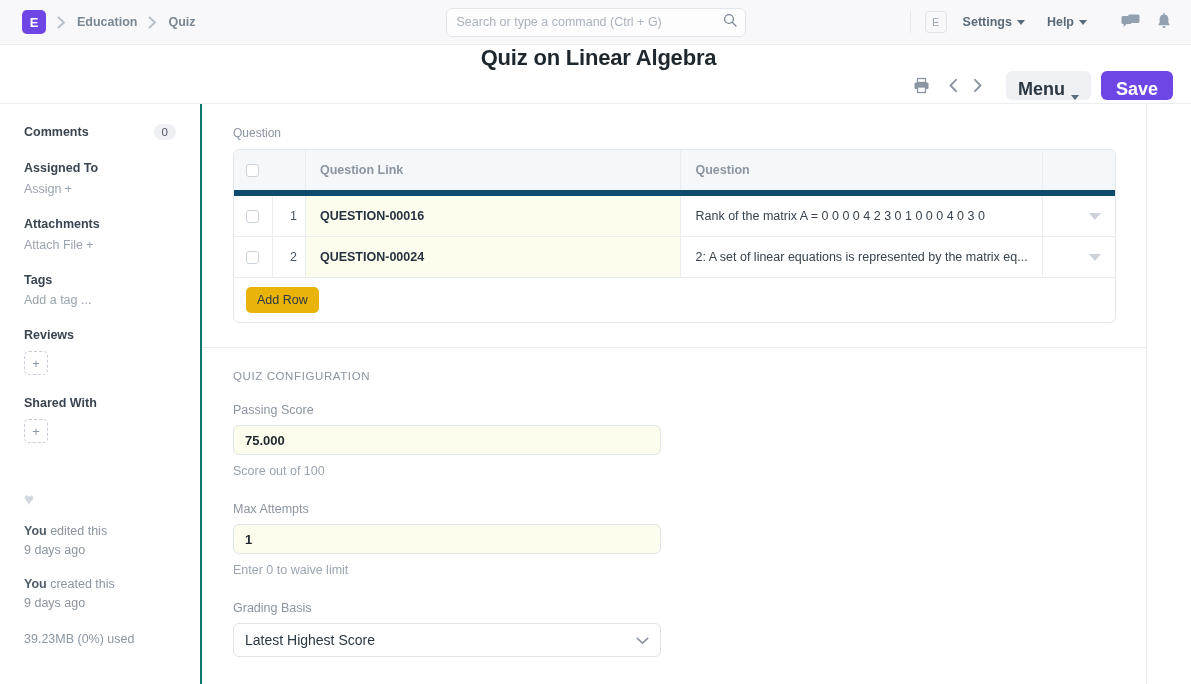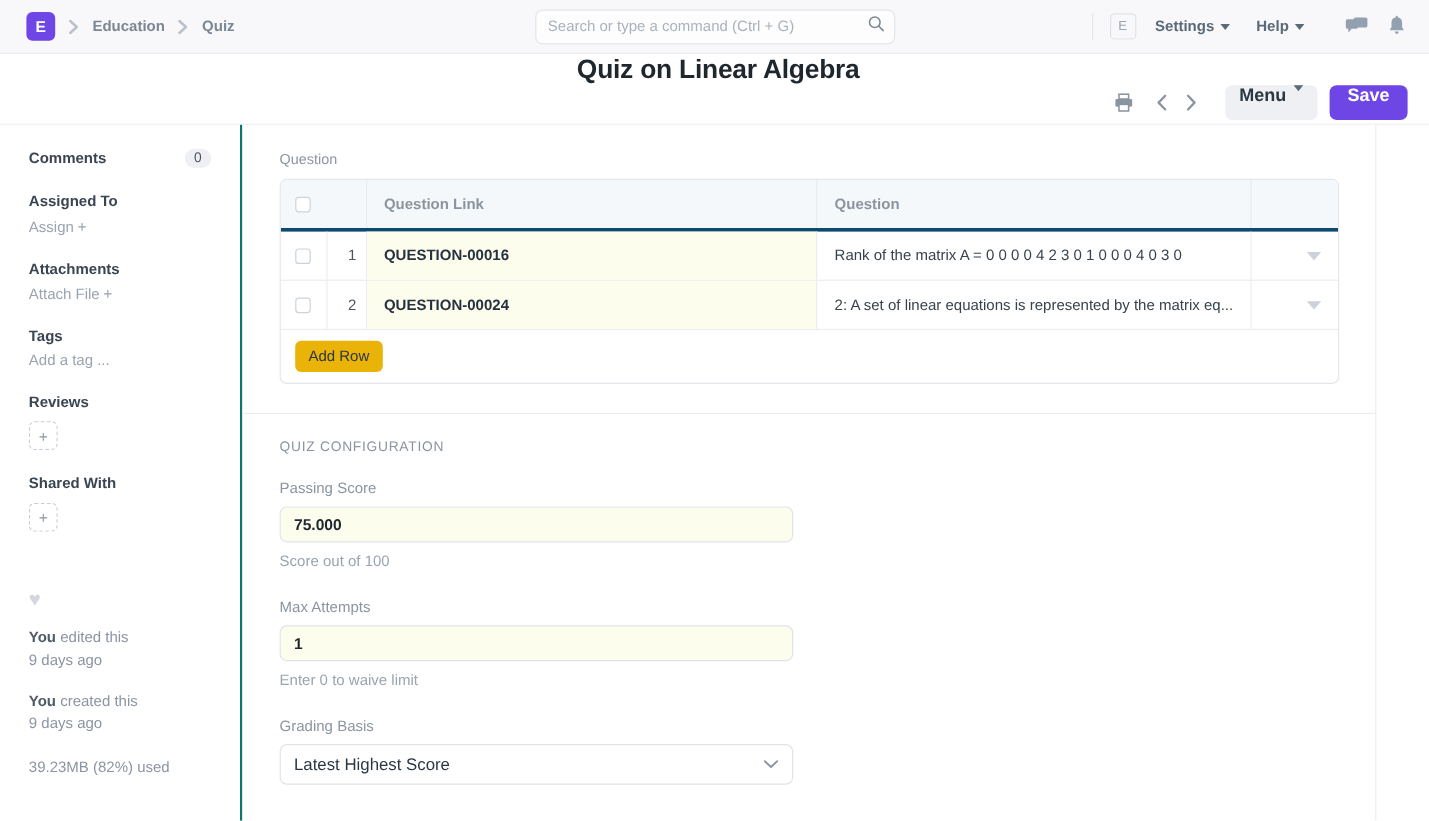--- a/index.html
+++ b/index.html
@@ -125,23 +125,23 @@
   }
   .icon-btn {
     width: 24px; height: 24px;
     display: flex; align-items: center; justify-content: center;
     cursor: pointer;
   }
   .chevnav { display: flex; align-items: center; margin: 0 4px 0 8px; }
   .btn {
     height: 29px;
     border-radius: 6px;
-    font-size: 15px;
+    font-size: 18px;
     font-weight: bold;
-    display: flex; align-items: flex-start; justify-content: center;
+    display: flex; align-items: flex-end; justify-content: center;
     cursor: pointer;
     padding: 0 12px;
     white-space: nowrap;
     border: none;
     font-family: "Liberation Sans", sans-serif;
   }
   .btn-default {
     background: #eef0f3;
     color: #2b3742;
     gap: 6px;
@@ -244,21 +244,21 @@
   
   .grid {
     border: 1px solid #e3e7eb;
     border-radius: 6px;
     overflow: hidden;
     width: 883px;
   }
   .grid-row { display: flex; }
   .grid-head {
     background: #f5f8fa;
-    border-bottom: 3px solid #0c4a6e;
+    border-bottom: 6px solid #0c4a6e;
   }
   .gc {
     padding: 0 14px;
     display: flex; align-items: center;
     font-size: 12.5px;
     min-height: 40px;
     border-right: 1px solid #e9edf1;
   }
   .gc:last-child { border-right: none; }
   .gc-check {
@@ -506,21 +506,21 @@
       <div class="meta-line">9 days ago</div>
     </div>
 
     <div class="meta-block">
       <div class="meta-line">
         <b>You</b><span> created this</span>
       </div>
       <div class="meta-line">9 days ago</div>
     </div>
 
-    <div class="storage">39.23MB (82%) used</div>
+    <div class="storage">39.23MB (0%) used</div>
   </div>
 
   <div class="main">
    <div class="main-inner">
 
     <div class="section">
       <div class="field-label">Question</div>
 
       <div class="grid">
 

